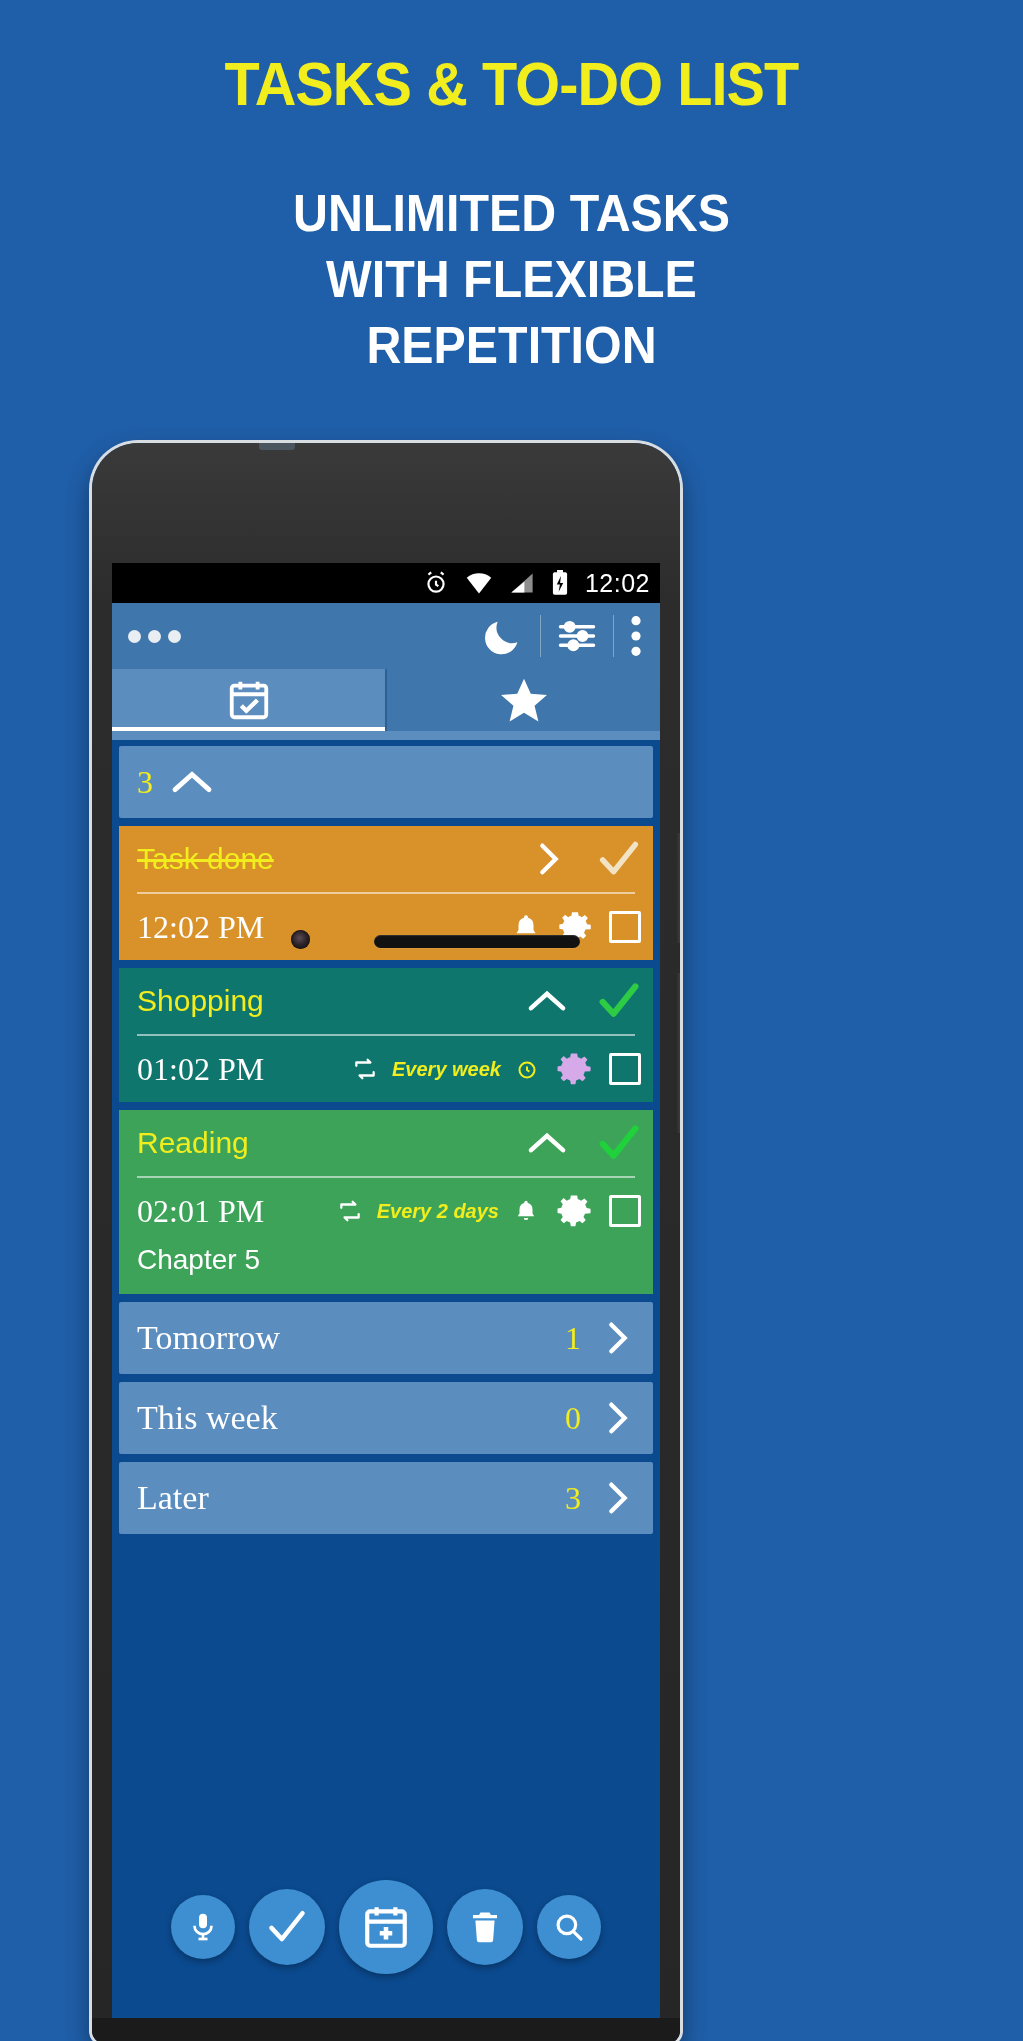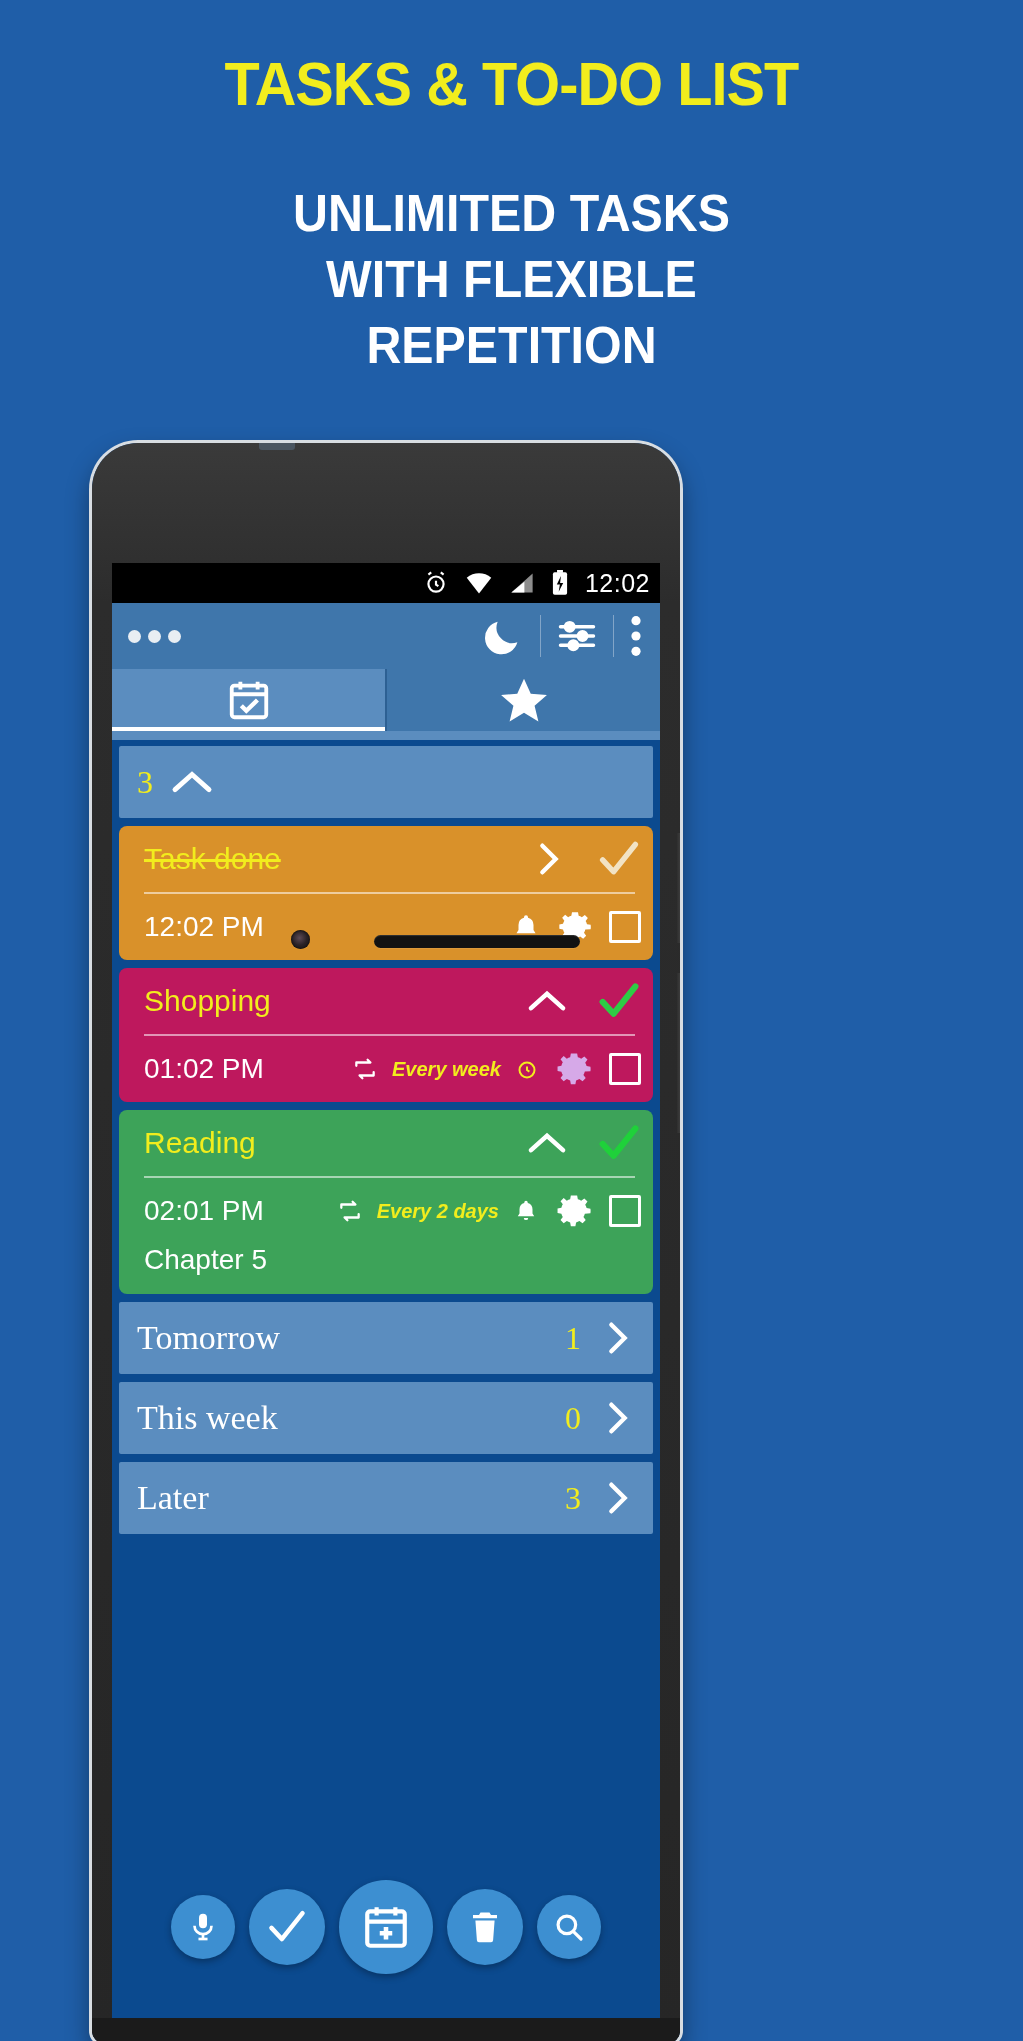--- a/index.html
+++ b/index.html
@@ -127,52 +127,52 @@
   }
   .group .gname{
     font-family:"Liberation Serif", serif;
     font-size:34px; color:#ffffff; flex:1;
   }
   .group .gcount{
     font-family:"Liberation Serif", serif;
     font-size:32px; color:#f2ed1d; margin-right:16px;
   }
 
-  .task{ margin-bottom:8px; border-radius:8px; overflow:hidden;padding-left:7px; }
+  .task{ margin-bottom:8px; border-radius:0; overflow:hidden; }
   .task .row1{
     display:flex; align-items:center; height:66px; padding:0 12px 0 18px;
   }
   .task .title{
     flex:1; font-size:30px; color:#f2ed1d;
   }
   .task .title.done{ text-decoration:line-through; }
   .task .hr{
     height:2px; background:rgba(255,255,255,.55); margin:0 18px;
   }
   .task .row2{
     display:flex; align-items:center; height:66px; padding:0 12px 0 18px; gap:14px;
   }
   .task .time{
-    font-family:Liberation Sans, sans-serif;
-    font-size:28px; color:#ffffff;
+    font-family:Liberation Serif, serif;
+    font-size:32px; color:#ffffff;
   }
   .r2-spacer{ flex:1; }
   .repeat{
     display:flex; align-items:center; gap:14px;
     font-size:20px; font-weight:bold; color:#f2ed1d;font-style:italic;
   }
   .task .note{
     font-size:28px; color:#ffffff; padding:0 18px 18px 18px;
   }
   .chk-box{
     width:32px;height:32px;border:3px solid #ffffff;border-radius:2px; display:block;
   }
 
   .t-orange{ background:#d9912a; }
-  .t-purple{ background:#be185d; }
+  .t-purple{ background:#0f766e; }
   .t-green { background:#3da359; }
 
   
   .fabbar{
     position:absolute; left:0; right:0; bottom:44px;
     display:flex; align-items:center; justify-content:center; gap:14px;
     z-index:40;
   }
   .fab{
     border-radius:50%; background:#3d8fd1;

